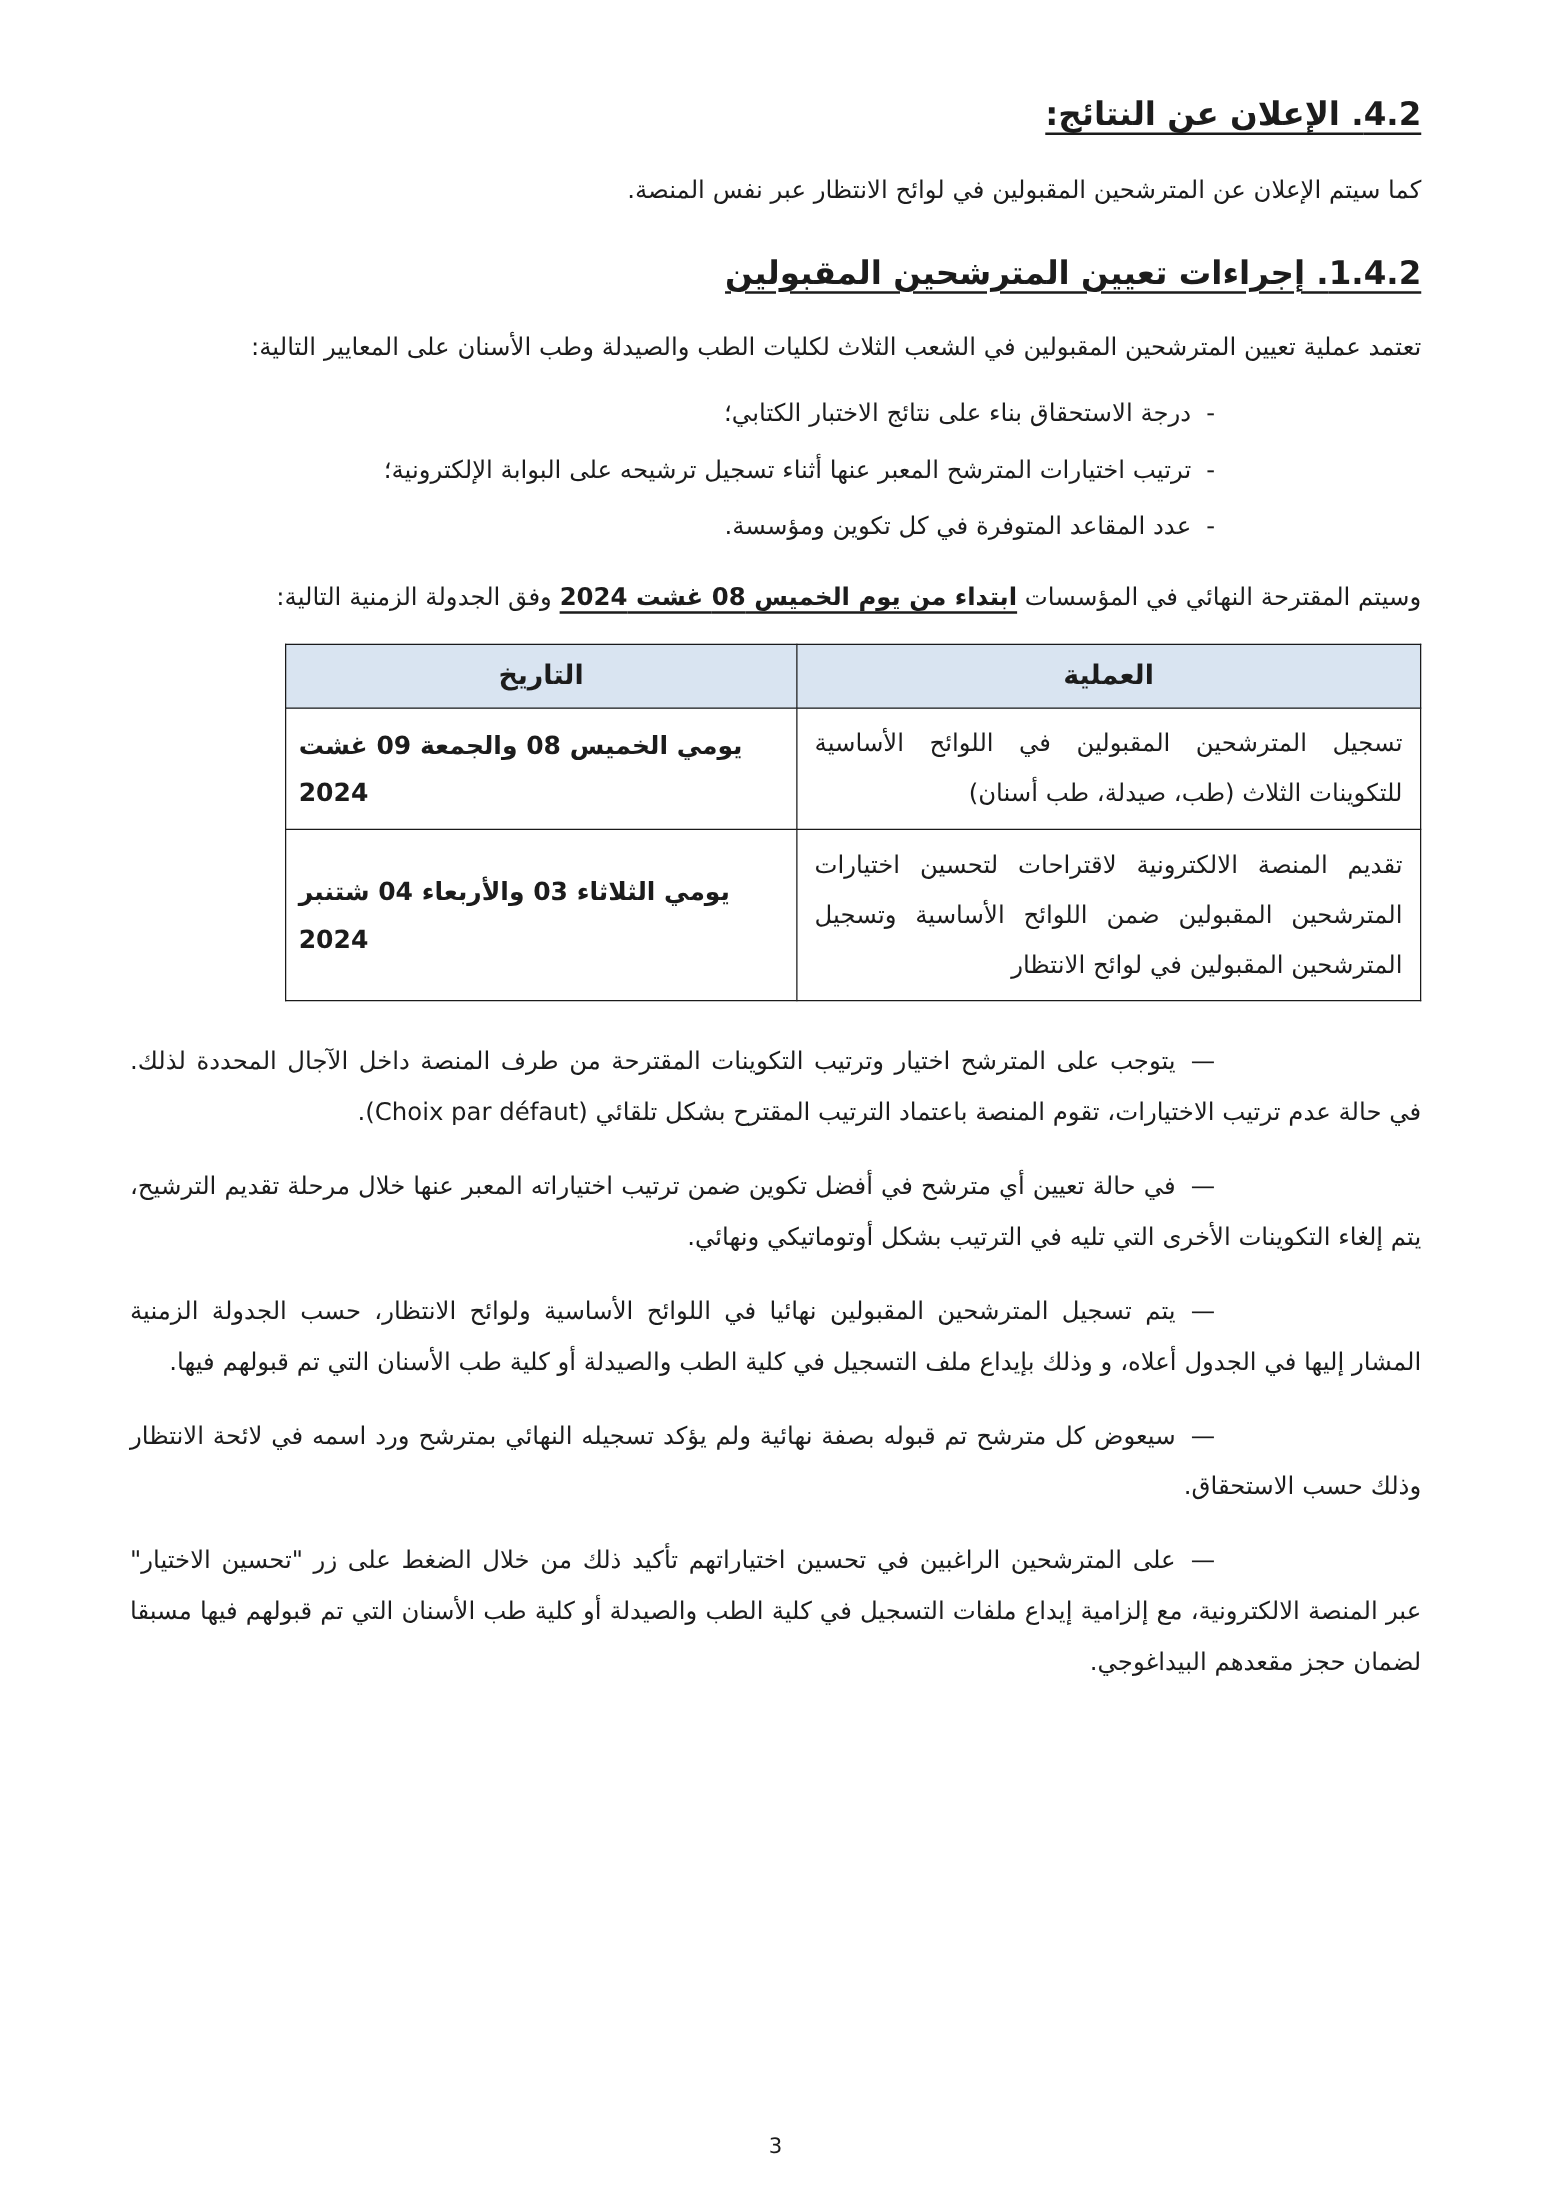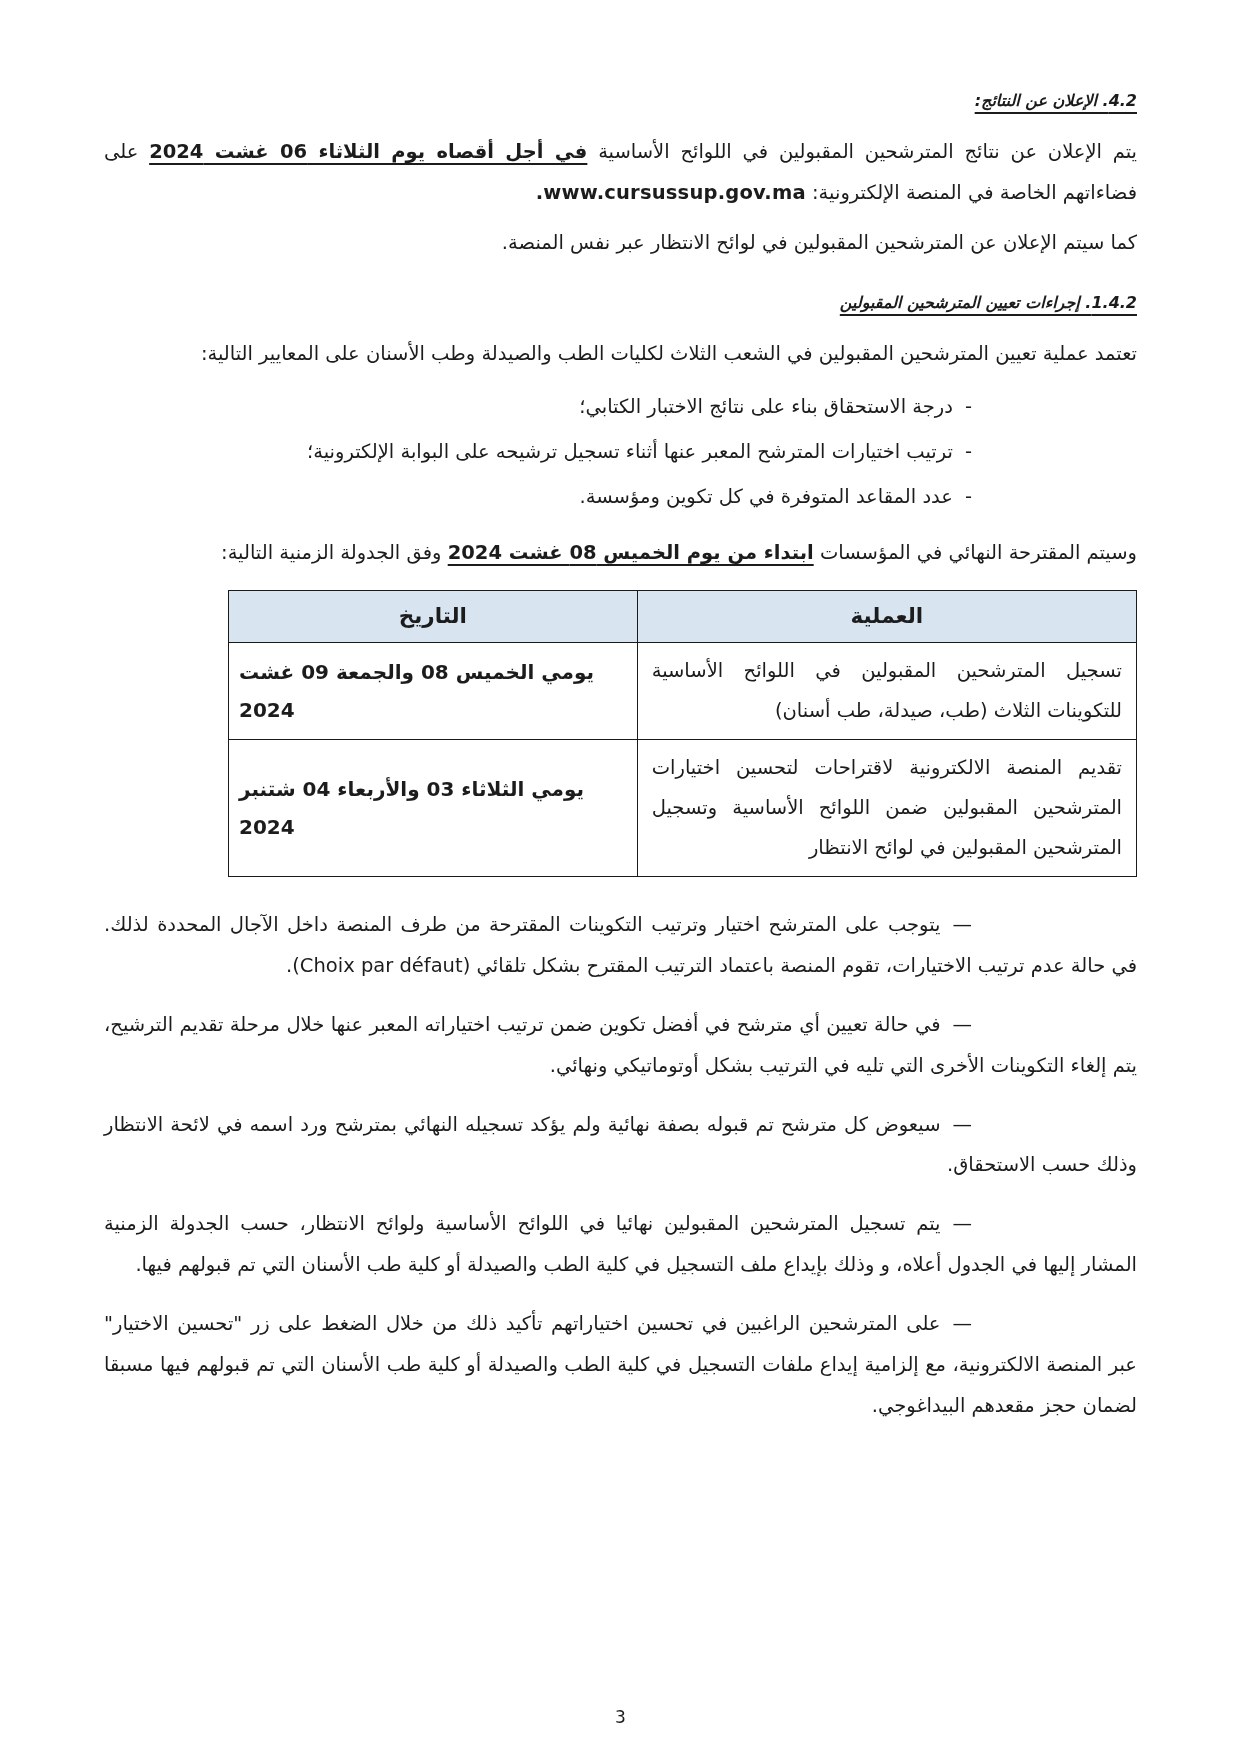--- a/index.html
+++ b/index.html
@@ -15,28 +15,27 @@
     background: var(--page-bg, #ffffff);
     color: var(--text, #1c1c1c);
     direction: rtl;
     font-family: "DejaVu Sans", sans-serif;
     font-size: 19.5px;
     box-sizing: border-box;
     padding: 72px 104px 60px 104px;
     overflow: hidden;
   }
   .heading {
-    font-size: 16px;
+    font-size: 26px;
     font-weight: bold;
     text-decoration: underline;
     text-underline-offset: 6px;
     text-decoration-thickness: 1.5px;
-    margin: 16px 0 18px 0;
+    margin: 0 0 18px 0;
     line-height: 1.6;
-    font-style: italic;
   }
   .heading.mt {
     margin-top: 26px;
   }
   .para {
     margin: 0 0 10px 0;
     line-height: 2.1;
   }
   .justify {
     text-align: justify;
@@ -108,21 +107,20 @@
     font-size: 17px;
   }
 </style>
 </head>
 <body>
 
 <div class="page">
 
   <h2 class="heading">4.2. الإعلان عن النتائج:</h2>
 
-  <p class="para justify"><span>يتم الإعلان عن نتائج المترشحين المقبولين في اللوائح الأساسية </span><span class="bold-u">في أجل أقصاه يوم الثلاثاء 06 غشت 2024</span><span> على فضاءاتهم الخاصة في المنصة الإلكترونية: </span><span class="bold url">www.cursussup.gov.ma</span><span class="bold">.</span></p>
 
   <p class="para">كما سيتم الإعلان عن المترشحين المقبولين في لوائح الانتظار عبر نفس المنصة.</p>
 
   <h2 class="heading mt">1.4.2. إجراءات تعيين المترشحين المقبولين</h2>
 
   <p class="para justify">تعتمد عملية تعيين المترشحين المقبولين في الشعب الثلاث لكليات الطب والصيدلة وطب الأسنان على المعايير التالية:</p>
 
   <div class="list">
     <div class="criterion"><span class="marker">-</span><span>درجة الاستحقاق بناء على نتائج الاختبار الكتابي؛</span></div>
     <div class="criterion"><span class="marker">-</span><span>ترتيب اختيارات المترشح المعبر عنها أثناء تسجيل ترشيحه على البوابة الإلكترونية؛</span></div>
@@ -147,20 +145,20 @@
         <td class="op">تقديم المنصة الالكترونية لاقتراحات لتحسين اختيارات المترشحين المقبولين ضمن اللوائح الأساسية وتسجيل المترشحين المقبولين في لوائح الانتظار</td>
         <td class="date">يومي الثلاثاء 03 والأربعاء 04 شتنبر 2024</td>
       </tr>
     </tbody>
   </table>
 
 
   <div class="list">
     <div class="note"><span class="marker">—</span><span>يتوجب على المترشح اختيار وترتيب التكوينات المقترحة من طرف المنصة داخل الآجال المحددة لذلك. في حالة عدم ترتيب الاختيارات، تقوم المنصة باعتماد الترتيب المقترح بشكل تلقائي (Choix par défaut).</span></div>
     <div class="note"><span class="marker">—</span><span>في حالة تعيين أي مترشح في أفضل تكوين ضمن ترتيب اختياراته المعبر عنها خلال مرحلة تقديم الترشيح، يتم إلغاء التكوينات الأخرى التي تليه في الترتيب بشكل أوتوماتيكي ونهائي.</span></div>
+    <div class="note"><span class="marker">—</span><span>يتم تسجيل المترشحين المقبولين نهائيا في اللوائح الأساسية ولوائح الانتظار، حسب الجدولة الزمنية المشار إليها في الجدول أعلاه، و وذلك بإيداع ملف التسجيل في كلية الطب والصيدلة أو كلية طب الأسنان التي تم قبولهم فيها.</span></div>
     <div class="note"><span class="marker">—</span><span>سيعوض كل مترشح تم قبوله بصفة نهائية ولم يؤكد تسجيله النهائي بمترشح ورد اسمه في لائحة الانتظار وذلك حسب الاستحقاق.</span></div>
-    <div class="note"><span class="marker">—</span><span>يتم تسجيل المترشحين المقبولين نهائيا في اللوائح الأساسية ولوائح الانتظار، حسب الجدولة الزمنية المشار إليها في الجدول أعلاه، و وذلك بإيداع ملف التسجيل في كلية الطب والصيدلة أو كلية طب الأسنان التي تم قبولهم فيها.</span></div>
     <div class="note"><span class="marker">—</span><span>على المترشحين الراغبين في تحسين اختياراتهم تأكيد ذلك من خلال الضغط على زر "تحسين الاختيار" عبر المنصة الالكترونية، مع إلزامية إيداع ملفات التسجيل في كلية الطب والصيدلة أو كلية طب الأسنان التي تم قبولهم فيها مسبقا لضمان حجز مقعدهم البيداغوجي.</span></div>
   </div>
 
   <div class="footer">3</div>
 
 </div>
 
 </body></html>

